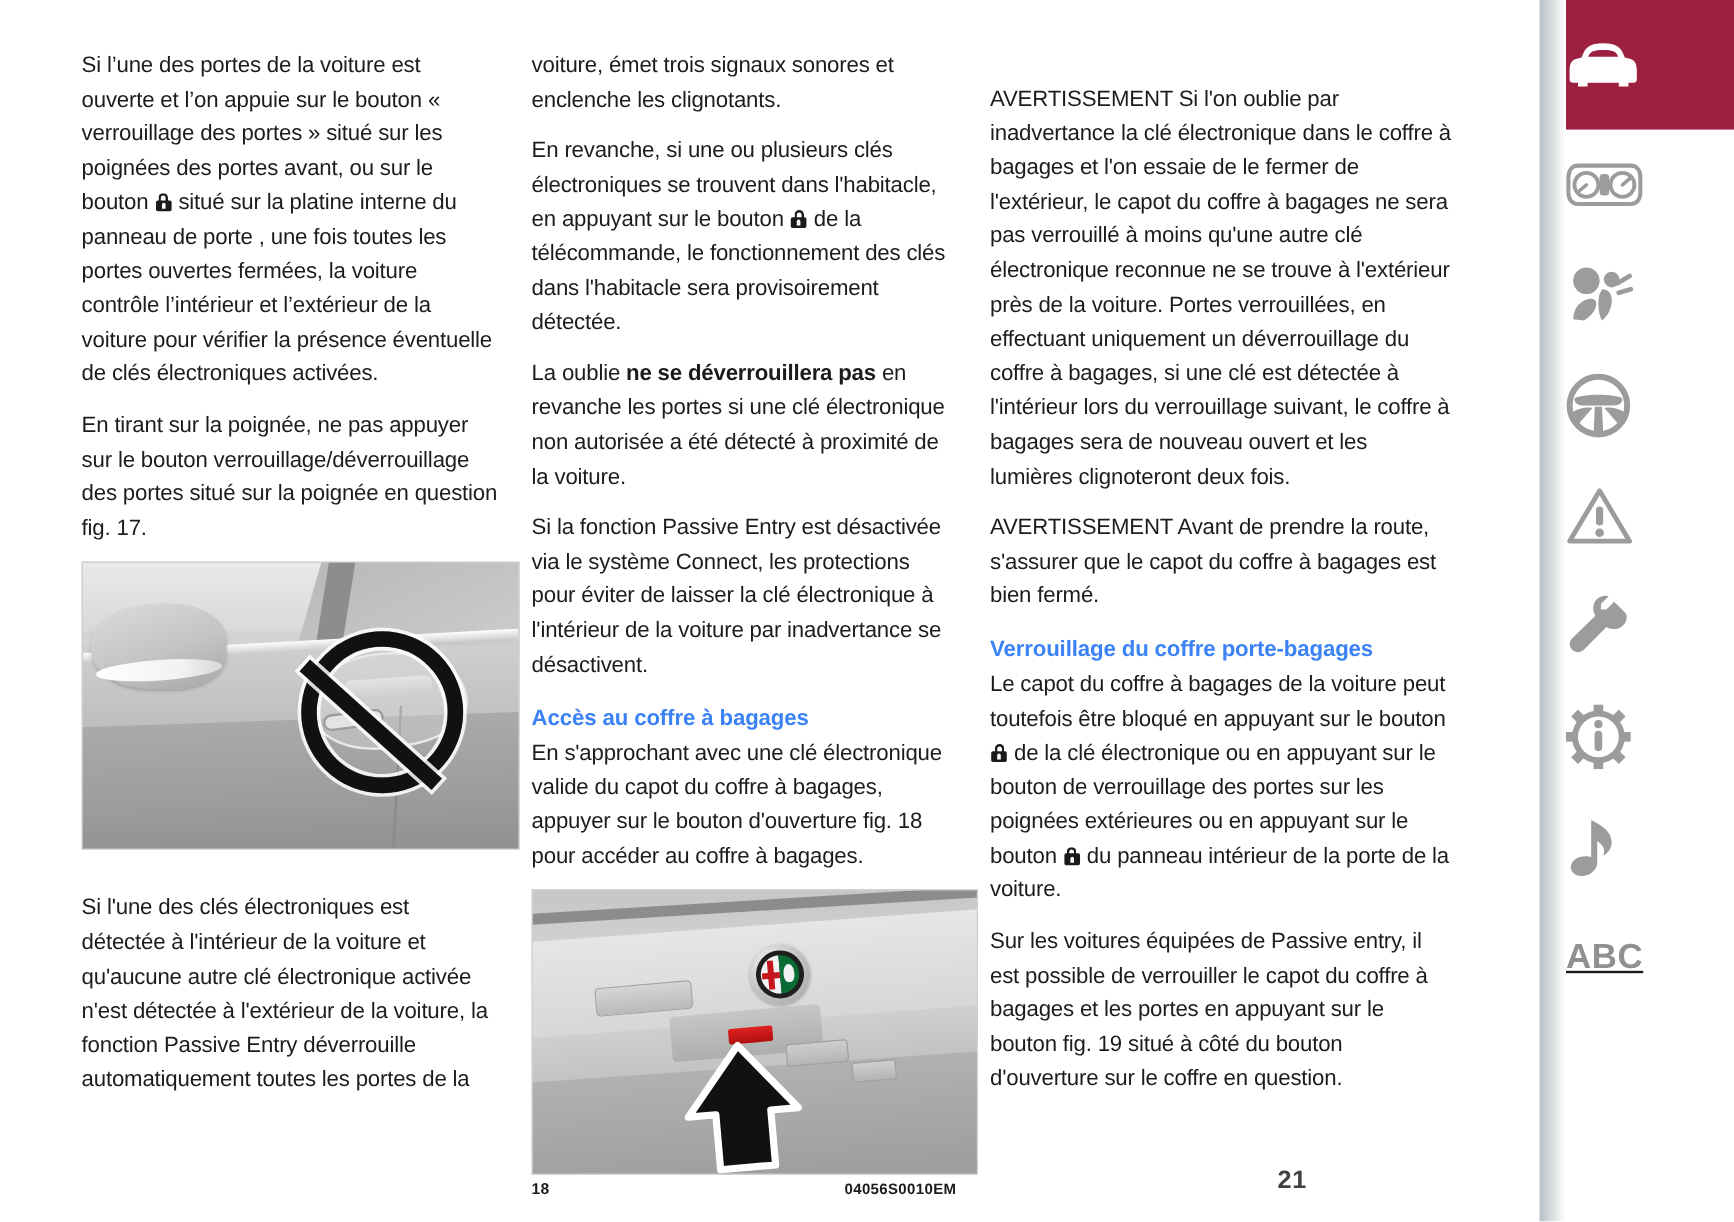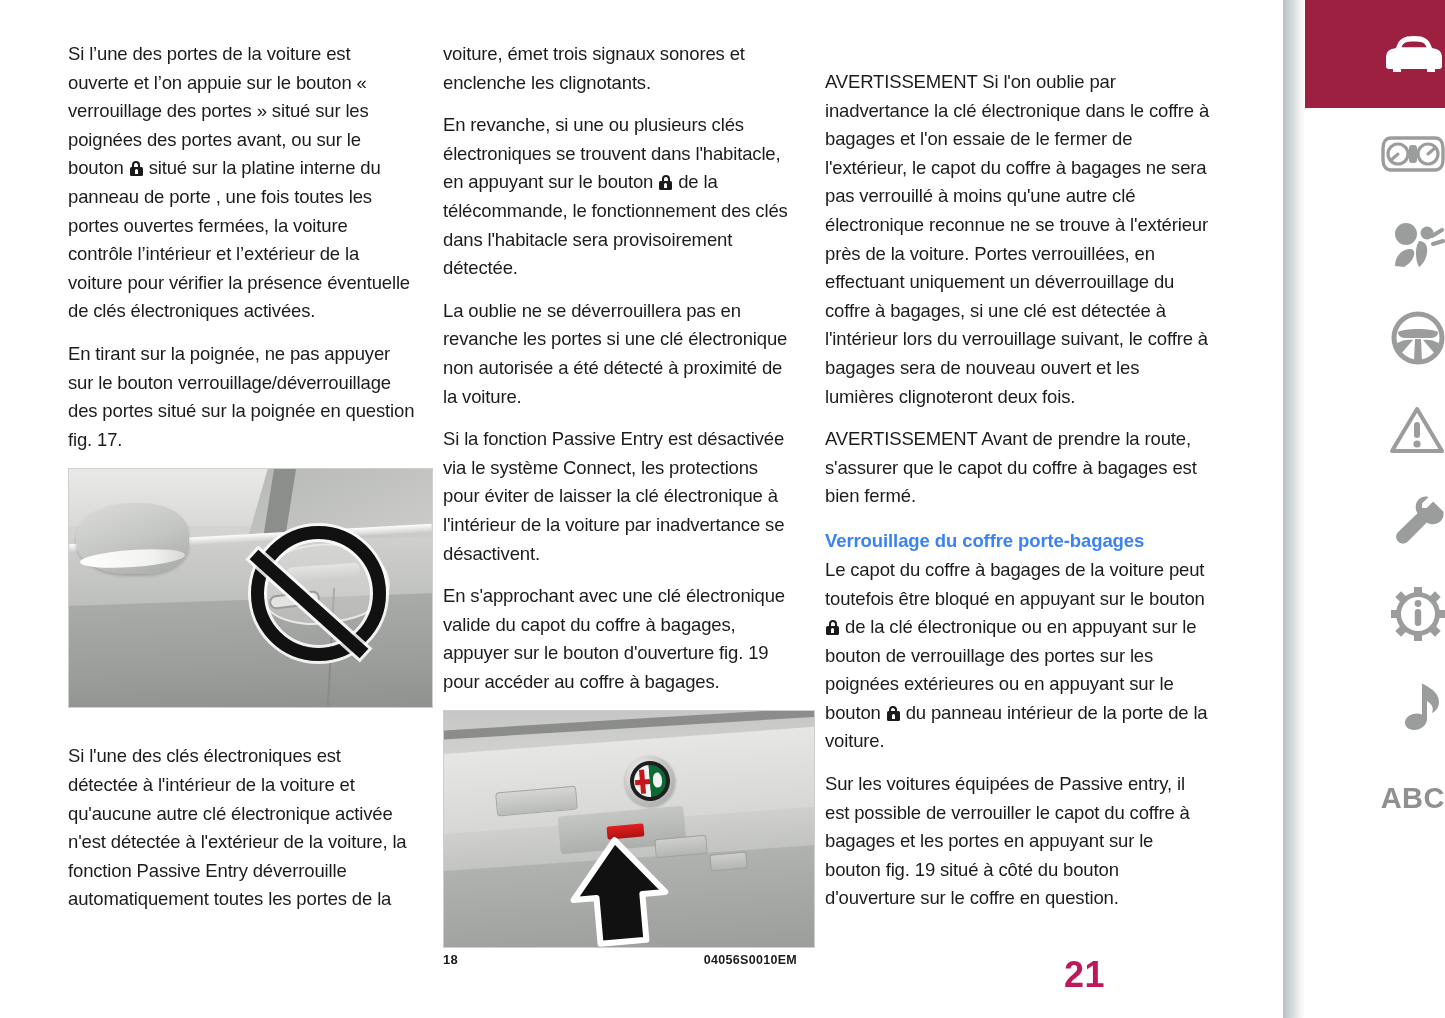--- a/index.html
+++ b/index.html
@@ -33,21 +33,21 @@
   .col.c2 { width:382px; }
   .col.c3 { width:398px; padding-right:12px;margin-top:28px; }
 
   p.para {
     margin:0 0 14px 0;
     font-size:18.5px;
     line-height:28.6px;
     letter-spacing:-0.15px;
     color:#1c1c1c;
   }
-  .b { font-weight:normal; }
+  .b { font-weight:bold; }
 
   h3.sec {
     margin:16px 0 2px 0;
     font-size:18.5px;
     line-height:27px;
     font-weight:bold;
     color:#3b82f6;
     letter-spacing:-0.1px;
   }
 
@@ -292,38 +292,39 @@
     position:relative;
     background:#ffffff;
   }
   #sidebar .shade {
     position:absolute; left:0; top:0; width:22px; height:100%;
     background:linear-gradient(90deg,#b6c0c6 0%,#d7dcdd 45%,#f3f4f3 80%,#ffffff 100%);
   }
   .tab {
     position:relative;
     height:92px;
-    display:flex; align-items:center; justify-content:flex-end;
+    display:flex; align-items:center; justify-content:flex-start;
     margin-left:22px;
+    text-decoration:underline;
   }
   .tab.active {
     background:#9E2040;
     height:108px;
   }
   .tab svg { display:block; }
   .tab .abc {
     font-size:29px; font-weight:bold;
     color:#8e918f;
     letter-spacing:0.5px;
   }
   #pagenum {
     position:absolute;
-    right:178px; bottom:22px;
-    font-size:36px; font-weight:bold;
-    color:#be185d;
+    right:194px; bottom:22px;
+    font-size:21px; font-weight:bold;
+    color:#404040;
     letter-spacing:0.5px;
   }
 </style>
 </head>
 <body>
 
 <div id="page">
 
   <div id="content">
     <div id="columns">
@@ -359,22 +360,23 @@
       <div class="col c2">
 
         <p class="para">voiture, émet trois signaux sonores et enclenche les clignotants.</p>
 
         <p class="para"><span>En revanche, si une ou plusieurs clés électroniques se trouvent dans l'habitacle, en appuyant sur le bouton </span><span class="lock"><i></i><b></b></span><span> de la télécommande, le fonctionnement des clés dans l'habitacle sera provisoirement détectée.</span></p>
 
         <p class="para"><span>La oublie </span><span class="b">ne se déverrouillera pas</span><span> en revanche les portes si une clé électronique non autorisée a été détecté à proximité de la voiture.</span></p>
 
         <p class="para">Si la fonction Passive Entry est désactivée via le système Connect, les protections pour éviter de laisser la clé électronique à l'intérieur de la voiture par inadvertance se désactivent.</p>
 
-
-        <p class="para">En s'approchant avec une clé électronique valide du capot du coffre à bagages, appuyer sur le bouton d'ouverture fig. 19 pour accéder au coffre à bagages.</p>
+        <h3 class="sec">Accès au coffre à bagages</h3>
+
+        <p class="para">En s'approchant avec une clé électronique valide du capot du coffre à bagages, appuyer sur le bouton d'ouverture fig. 18 pour accéder au coffre à bagages.</p>
 
         <div class="figure" style="margin-top:10px;">
           <div class="figbox" id="fig18">
             <div class="bgTop"></div>
             <div class="darkEdge"></div>
             <div class="panelLight"></div>
             <div class="panelMid"></div>
             <div class="panelLower"></div>
             <div class="trim"></div>
             <div class="recess"></div>

